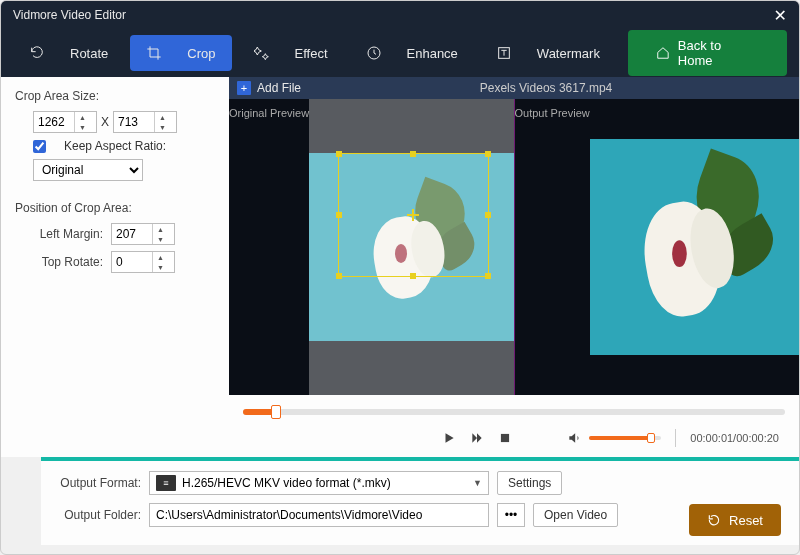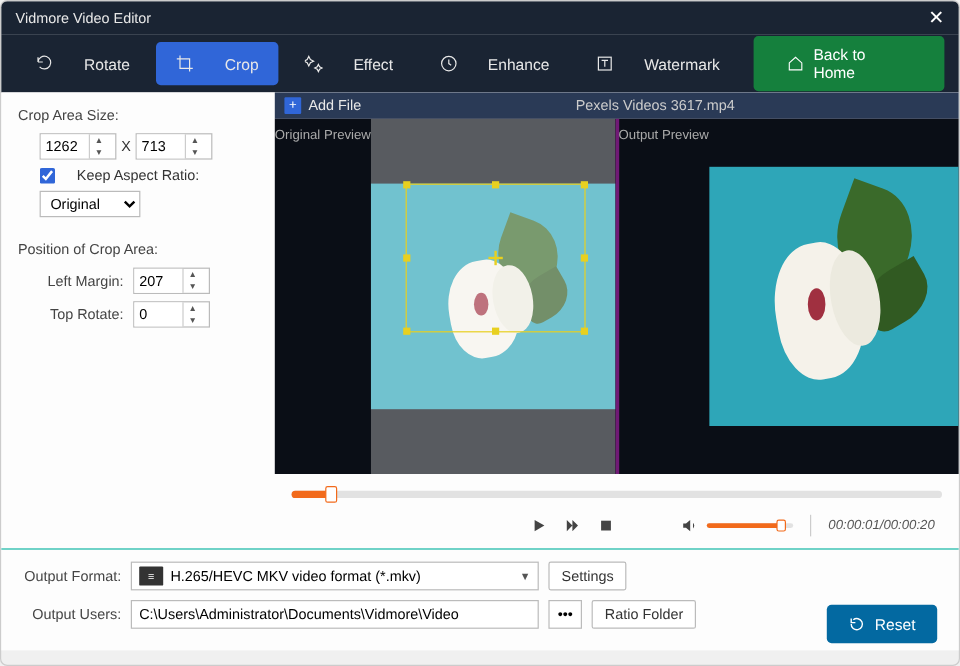--- a/index.html
+++ b/index.html
@@ -21,31 +21,31 @@
 .sidebar { width: 228px; padding: 12px 14px; color: #333; }
 .group-label { font-size: 12px; color: #444; margin-bottom: 8px; }
 .num-row { display: flex; align-items: center; gap: 4px; margin-left: 18px; margin-bottom: 6px; }
 .num-row .lab { width: 70px; text-align: right; margin-right: 4px; color: #444; }
 .spin { display: flex; align-items: center; border: 1px solid #bbb; height: 22px; width: 64px; background: #fff; }
 .spin input { border: none; outline: none; width: 40px; padding: 0 4px; font-size: 12px; text-align: left; height: 100%; }
 .spin .arrows { display: flex; flex-direction: column; width: 16px; height: 100%; border-left: 1px solid #ccc; }
 .spin .arrows span { flex: 1; display: flex; align-items: center; justify-content: center; font-size: 7px; color: #555; cursor: pointer; }
 .chk-row { display: flex; align-items: center; gap: 18px; margin: 6px 0 6px 18px; }
 .chk-row input { accent-color: #3066d8; }
-.sel { border: 1px solid #bbb; height: 22px; width: 84px; background: #fff; padding: 0 4px; font-size: 12px; margin-left: 18px; }
+.sel { border: 1px solid #bbb; height: 22px; width: 110px; background: #fff; padding: 0 4px; font-size: 12px; margin-left: 18px; }
 .section { margin-bottom: 20px; }
 
 .preview { flex: 1; display: flex; flex-direction: column; }
 .addfile-bar { height: 22px; background: #2a3a56; color: #e8e8e8; display: flex; align-items: center; padding: 0 8px; font-size: 12px; }
 .addfile-bar .plus { color: #fff; background: #3066d8; width: 14px; height: 14px; display: inline-flex; align-items: center; justify-content: center; font-size: 11px; margin-right: 6px; border-radius: 1px; }
 .addfile-bar .fname { flex: 1; text-align: center; color: #ccc; }
 
 .vid-area { flex: 1; display: flex; background: #0a0e16; }
 .vid-col { flex: 1; position: relative; display: flex; flex-direction: row; }
-.vid-col + .vid-col { border-left: 3px solid #701a75; }
+.vid-col + .vid-col { border-left: 1px solid #701a75; }
 .vid-header { color: #aaa; text-align: center; padding: 8px 0 4px; font-size: 11px; height: 28px; }
 .vid-frame { flex: 1; position: relative; overflow: hidden; }
 .photo { position: absolute; left: 0; right: 0; top: 54px; bottom: 54px; background: linear-gradient(180deg, #2ea6b8 0%, #2ea6b8 100%); }
 .flower { position: absolute; left: 26%; top: 18%; width: 58%; height: 72%; }
 .petals { position: absolute; left: 10%; top: 22%; width: 50%; height: 60%; background: #f5f2ea; border-radius: 50% 40% 50% 40%; transform: rotate(-10deg); }
 .petals::after { content: ''; position: absolute; right: -20%; top: 10%; width: 55%; height: 70%; background: #eceadf; border-radius: 50%; }
 .center { position: absolute; left: 28%; top: 42%; width: 10%; height: 14%; background: #a03040; border-radius: 50%; }
 .leaf { position: absolute; left: 44%; top: -2%; width: 44%; height: 42%; background: #3a6a2a; border-radius: 0 60% 20% 60%; transform: rotate(20deg); }
 .leaf2 { position: absolute; left: 64%; top: 30%; width: 30%; height: 30%; background: #315a22; border-radius: 0 60% 20% 60%; transform: rotate(60deg); }
 .dim-overlay { position: absolute; inset: 0; background: rgba(255,255,255,0.32); }
@@ -57,43 +57,43 @@
 .cropbox .h.lc { left: -3px; top: calc(50% - 3px); } .cropbox .h.rc { right: -3px; top: calc(50% - 3px); }
 .cropbox .cross { position: absolute; left: calc(50% - 6px); top: calc(50% - 6px); width: 12px; height: 12px; }
 .cropbox .cross::before, .cropbox .cross::after { content: ''; position: absolute; background: #e8d020; }
 .cropbox .cross::before { left: 5px; top: 0; width: 2px; height: 12px; }
 .cropbox .cross::after { top: 5px; left: 0; height: 2px; width: 12px; }
 
 .controls { padding: 8px 14px 10px; }
 .seekbar { position: relative; height: 6px; background: #e2e2e2; border-radius: 3px; margin: 6px 0 14px; }
 .seekbar .fill { position: absolute; height: 100%; background: #f26a1b; border-radius: 3px; width: 6%; }
 .seekbar .thumb { position: absolute; top: -4px; width: 10px; height: 14px; background: #fff; border: 1px solid #f26a1b; border-radius: 2px; left: calc(6% - 5px); }
-.ctrl-row { display: flex; align-items: center; gap: 14px; padding: 0 6px; font-style: italic; }
+.ctrl-row { display: flex; align-items: center; gap: 14px; padding: 0 6px; }
 .ctrl-row .ctr-group { display: flex; gap: 14px; margin: 0 auto 0 calc(50% - 72px); }
 .ctrl-row svg { width: 14px; height: 14px; fill: #444; cursor: pointer; }
 .vol { display: flex; align-items: center; gap: 8px; }
 .volbar { width: 72px; height: 4px; background: #e2e2e2; border-radius: 2px; position: relative; }
 .volbar .vfill { position: absolute; height: 100%; width: 86%; background: #f26a1b; border-radius: 2px; }
 .volbar .vthumb { position: absolute; top: -3px; left: calc(86% - 4px); width: 8px; height: 10px; background: #fff; border: 1px solid #f26a1b; border-radius: 2px; }
 .time { color: #555; font-size: 11px; }
 .sep { width: 1px; height: 18px; background: #ccc; }
 
-.bottom { border-top: 1px solid #14b8a6; padding: 10px 14px; background: #fdfdfd; }
+.bottom { border-top: 4px solid #14b8a6; padding: 10px 14px; background: #fdfdfd; margin-left: 40px; }
 .out-row { display: flex; align-items: center; gap: 8px; margin-bottom: 8px; }
 .out-row .olab { width: 86px; text-align: right; color: #444; }
 .fmt-ico { width: 20px; height: 16px; background: #333; border-radius: 1px; display: inline-flex; align-items: center; justify-content: center; }
 .fmt-ico::after { content: '≡'; color: #fff; font-size: 9px; }
 .out-field { flex: 1; max-width: 340px; border: 1px solid #bbb; height: 24px; display: flex; align-items: center; padding: 0 6px; background: #fff; font-size: 12px; gap: 6px; }
 .out-field .txt { flex: 1; overflow: hidden; white-space: nowrap; }
 .out-field .dd { font-size: 9px; color: #555; cursor: pointer; }
 .sm-btn { border: 1px solid #bbb; background: #fff; height: 24px; padding: 0 10px; border-radius: 2px; font-size: 12px; color: #333; cursor: pointer; }
 .dots-btn { border: 1px solid #bbb; background: #fff; height: 24px; width: 28px; font-size: 12px; cursor: pointer; }
 .action-btns { position: absolute; right: 18px; bottom: 18px; display: flex; gap: 10px; }
 .save-btn { background: #3066d8; color: #fff; border: none; height: 32px; width: 92px; border-radius: 4px; font-size: 13px; display: flex; align-items: center; justify-content: center; gap: 8px; cursor: pointer; }
-.reset-btn { background: #0369a1; color: #fff; border: none; height: 32px; width: 92px; border-radius: 4px; font-size: 13px; display: flex; align-items: center; justify-content: center; gap: 8px; cursor: pointer; }
+.reset-btn { background: #a16207; color: #fff; border: none; height: 32px; width: 92px; border-radius: 4px; font-size: 13px; display: flex; align-items: center; justify-content: center; gap: 8px; cursor: pointer; }
 .save-btn svg, .reset-btn svg { width: 14px; height: 14px; stroke: #fff; fill: none; stroke-width: 2; }
 .save-btn svg { fill: #fff; stroke: #3066d8; }
 .wrapper { position: relative; height: 100%; }
 </style>
 </head>
 <body>
 
 <div class="wrapper">
 
 <div class="titlebar">
@@ -283,26 +283,26 @@
   <div class="out-row">
     <span class="olab">Output Format:</span>
     <div class="out-field">
       <span class="fmt-ico"></span>
       <span class="txt">H.265/HEVC MKV video format (*.mkv)</span>
       <span class="dd">▼</span>
     </div>
     <button class="sm-btn">Settings</button>
   </div>
   <div class="out-row">
-    <span class="olab">Output Users:</span>
+    <span class="olab">Output Folder:</span>
     <div class="out-field">
       <span class="txt">C:\Users\Administrator\Documents\Vidmore\Video</span>
     </div>
     <button class="dots-btn">•••</button>
-    <button class="sm-btn">Ratio Folder</button>
+    <button class="sm-btn">Open Video</button>
   </div>
 </div>
 
 <div class="action-btns">
   <button class="reset-btn">
     <svg viewBox="0 0 24 24">
           <path d="M4 12a8 8 0 1 0 3-6M4 4v6h6"></path>
         </svg>
     <span>Reset</span>
   </button>

